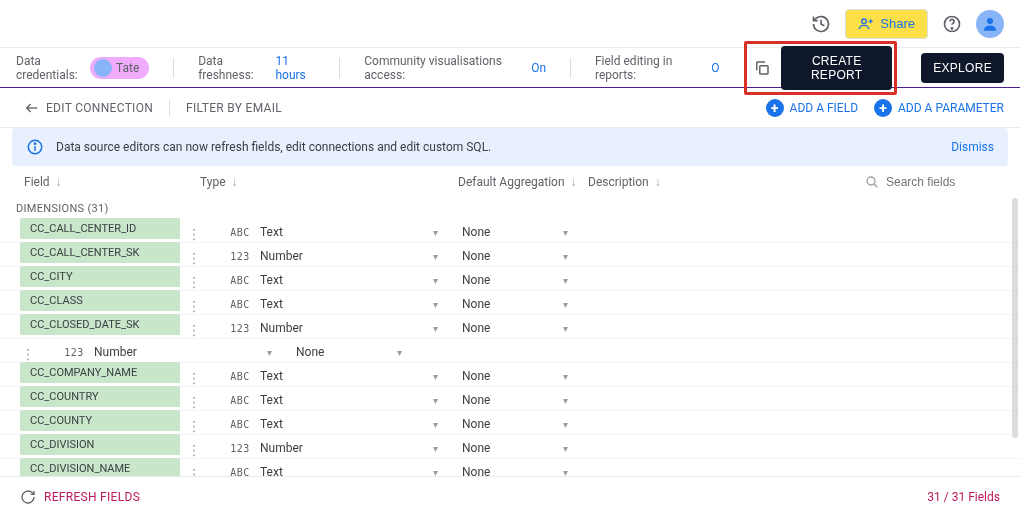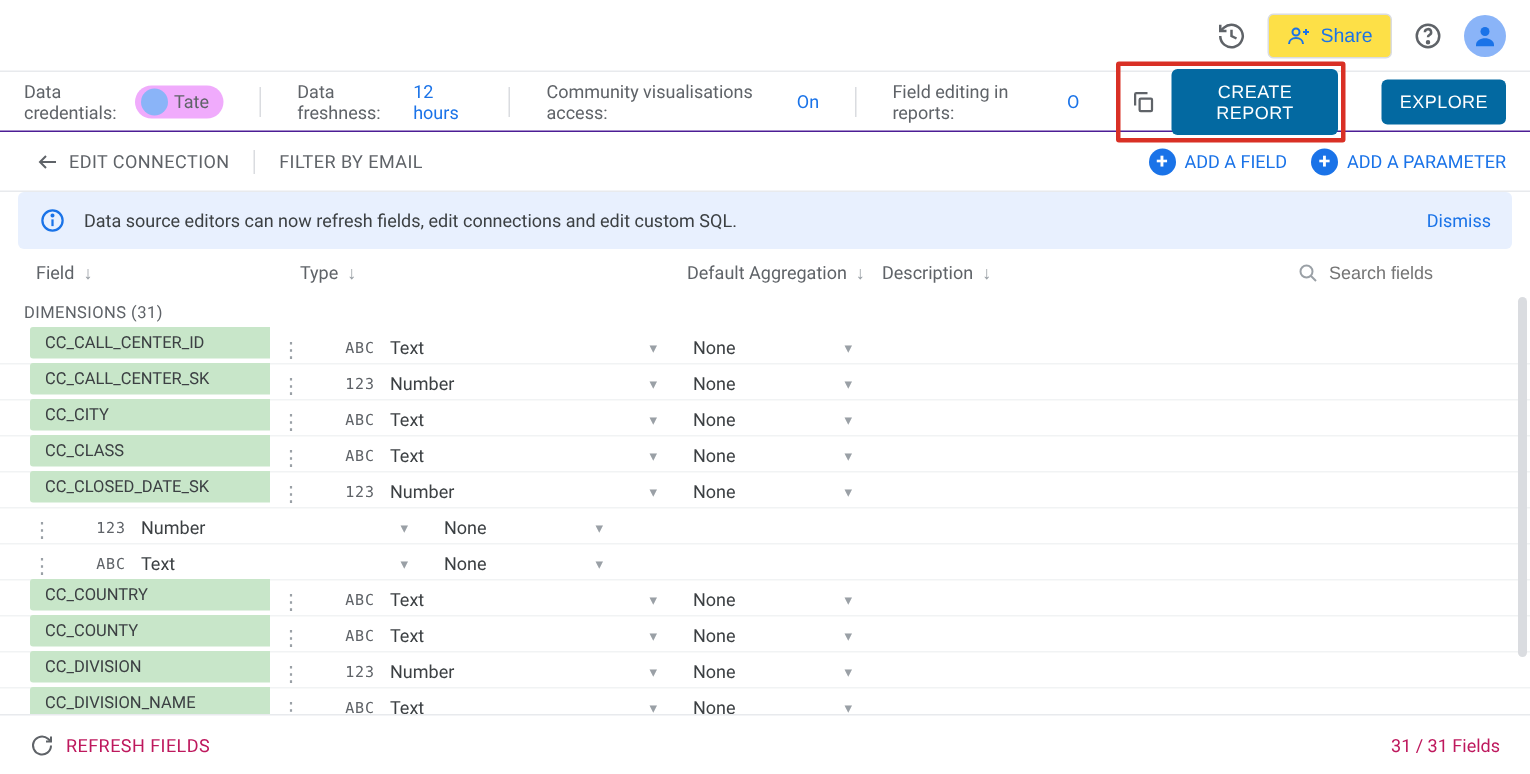--- a/index.html
+++ b/index.html
@@ -11,21 +11,21 @@
   .share-btn { display: flex; align-items: center; gap: 6px; border: 1px solid #dadce0; border-radius: 4px; padding: 6px 12px; font-size: 13px; color: #1a73e8; background: #fde047; cursor: pointer; }
   .icon-btn { width: 24px; height: 24px; display: flex; align-items: center; justify-content: center; color: #5f6368; cursor: pointer; border-radius: 50%; }
   .avatar { width: 28px; height: 28px; border-radius: 50%; background: #8ab4f8; display: flex; align-items: center; justify-content: center; }
   .settings-bar { display: flex; align-items: center; height: 40px; padding: 0 16px; background: #fff; border-bottom: 1px solid #4c1d95; font-size: 12px; color: #5f6368; justify-content: flex-end; gap: 24px; }
   .settings-item { display: flex; align-items: center; gap: 6px; }
   .settings-divider { height: 20px; width: 1px; background: #dadce0; }
   .user-chip { background: #f0abfc; border-radius: 12px; padding: 2px 10px 2px 4px; display: flex; align-items: center; gap: 4px; }
   .user-chip-avatar { width: 18px; height: 18px; border-radius: 50%; background: #8ab4f8; }
   .link-blue { color: #1a73e8; }
   .highlight-box { border: 3px solid #d93025; border-radius: 2px; padding: 2px; display: flex; align-items: center; gap: 6px; }
-  .btn-primary { background: #0369a1; color: #fff; border: none; padding: 8px 12px; font-size: 12px; font-weight: 500; border-radius: 4px; cursor: pointer; letter-spacing: 0.3px; }
+  .btn-primary { background: #0f172a; color: #fff; border: none; padding: 8px 12px; font-size: 12px; font-weight: 500; border-radius: 4px; cursor: pointer; letter-spacing: 0.3px; }
   .copy-icon-btn { width: 32px; height: 32px; display: flex; align-items: center; justify-content: center; color: #5f6368; }
   .action-bar { display: flex; align-items: center; height: 40px; padding: 0 16px; border-bottom: 1px solid #e8eaed; font-size: 12px; color: #5f6368; }
   .action-link { display: flex; align-items: center; gap: 6px; cursor: pointer; padding: 4px 8px; letter-spacing: 0.3px; }
   .action-divider { width: 1px; height: 16px; background: #dadce0; margin: 0 8px; }
   .add-link { color: #1a73e8; display: flex; align-items: center; gap: 6px; cursor: pointer; margin-left: 16px; }
   .add-circle { width: 18px; height: 18px; border-radius: 50%; background: #1a73e8; color: #fff; display: flex; align-items: center; justify-content: center; font-size: 14px; font-weight: bold; }
   .info-banner { margin: 0 12px; background: #e8f0fe; border-radius: 4px; padding: 10px 14px; display: flex; align-items: center; font-size: 12px; color: #3c4043; }
   .info-icon { color: #1a73e8; margin-right: 12px; flex-shrink: 0; }
   .dismiss-link { margin-left: auto; color: #1a73e8; cursor: pointer; }
   .table-header-row { display: flex; align-items: center; padding: 8px 16px 8px 24px; font-size: 12px; color: #5f6368; }
@@ -92,21 +92,21 @@
   <div class="settings-item">
     <span>Data credentials:</span>
     <span class="user-chip">
       <span class="user-chip-avatar"></span>
       <span>Tate</span>
     </span>
   </div>
   <div class="settings-divider"></div>
   <div class="settings-item">
     <span>Data freshness:</span>
-    <span class="link-blue">12 hours</span>
+    <span class="link-blue">11 hours</span>
   </div>
   <div class="settings-divider"></div>
   <div class="settings-item">
     <span>Community visualisations access:</span>&nbsp;
     <span class="link-blue">On</span>
   </div>
   <div class="settings-divider"></div>
   <div class="settings-item">
     <span>Field editing in reports:</span>&nbsp;
     <span class="link-blue">O</span>
@@ -256,20 +256,21 @@
         <span class="type-chip">123</span>
         <span class="type-label">Number</span>
         <span class="dropdown-arrow">▾</span>
       </div>
       <div class="agg-cell">
         <span>None</span>
         <span class="dropdown-arrow">▾</span>
       </div>
     </div>
     <div class="field-row">
+      <div class="field-pill">CC_COMPANY_NAME</div>
       <div class="field-menu">⋮</div>
       <div class="type-cell">
         <span class="type-chip">ABC</span>
         <span class="type-label">Text</span>
         <span class="dropdown-arrow">▾</span>
       </div>
       <div class="agg-cell">
         <span>None</span>
         <span class="dropdown-arrow">▾</span>
       </div>

